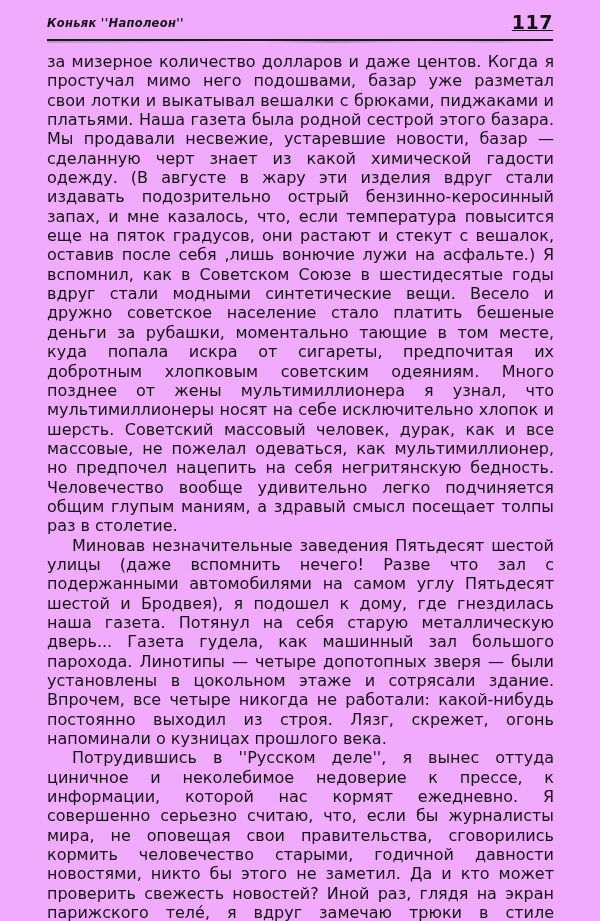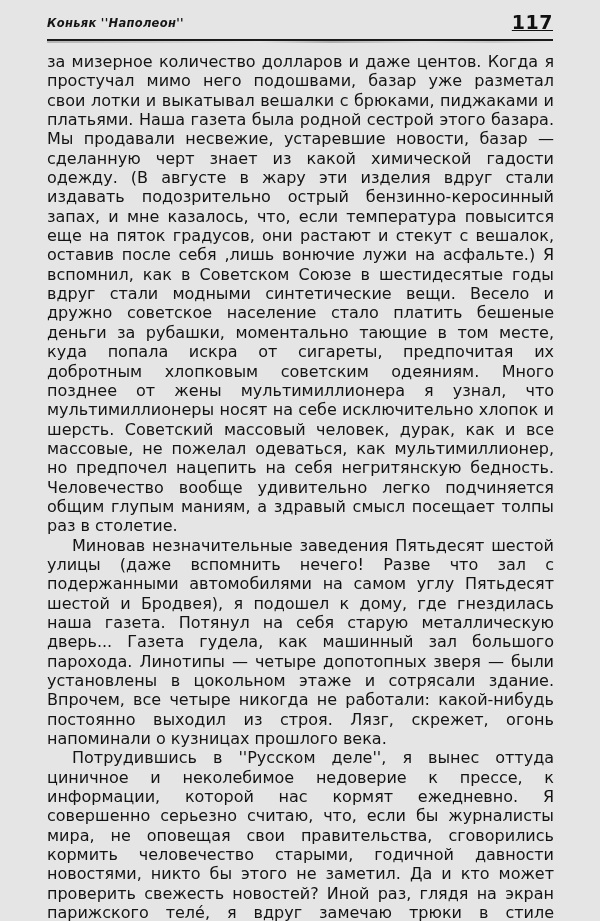--- a/index.html
+++ b/index.html
@@ -4,21 +4,21 @@
 <style>
   html, body {
     margin: 0;
     padding: 0;
     background: #ffffff;
   }
   .page {
     position: relative;
     width: 600px;
     height: 921px;
-    background: #e5e5e5;
+    background: #f0abfc;
     overflow: hidden;
     font-family: "DejaVu Sans", sans-serif;
   }
 
   
   .running-head {
     position: absolute;
     left: 47px;
     top: 16px;
     width: 506px;

